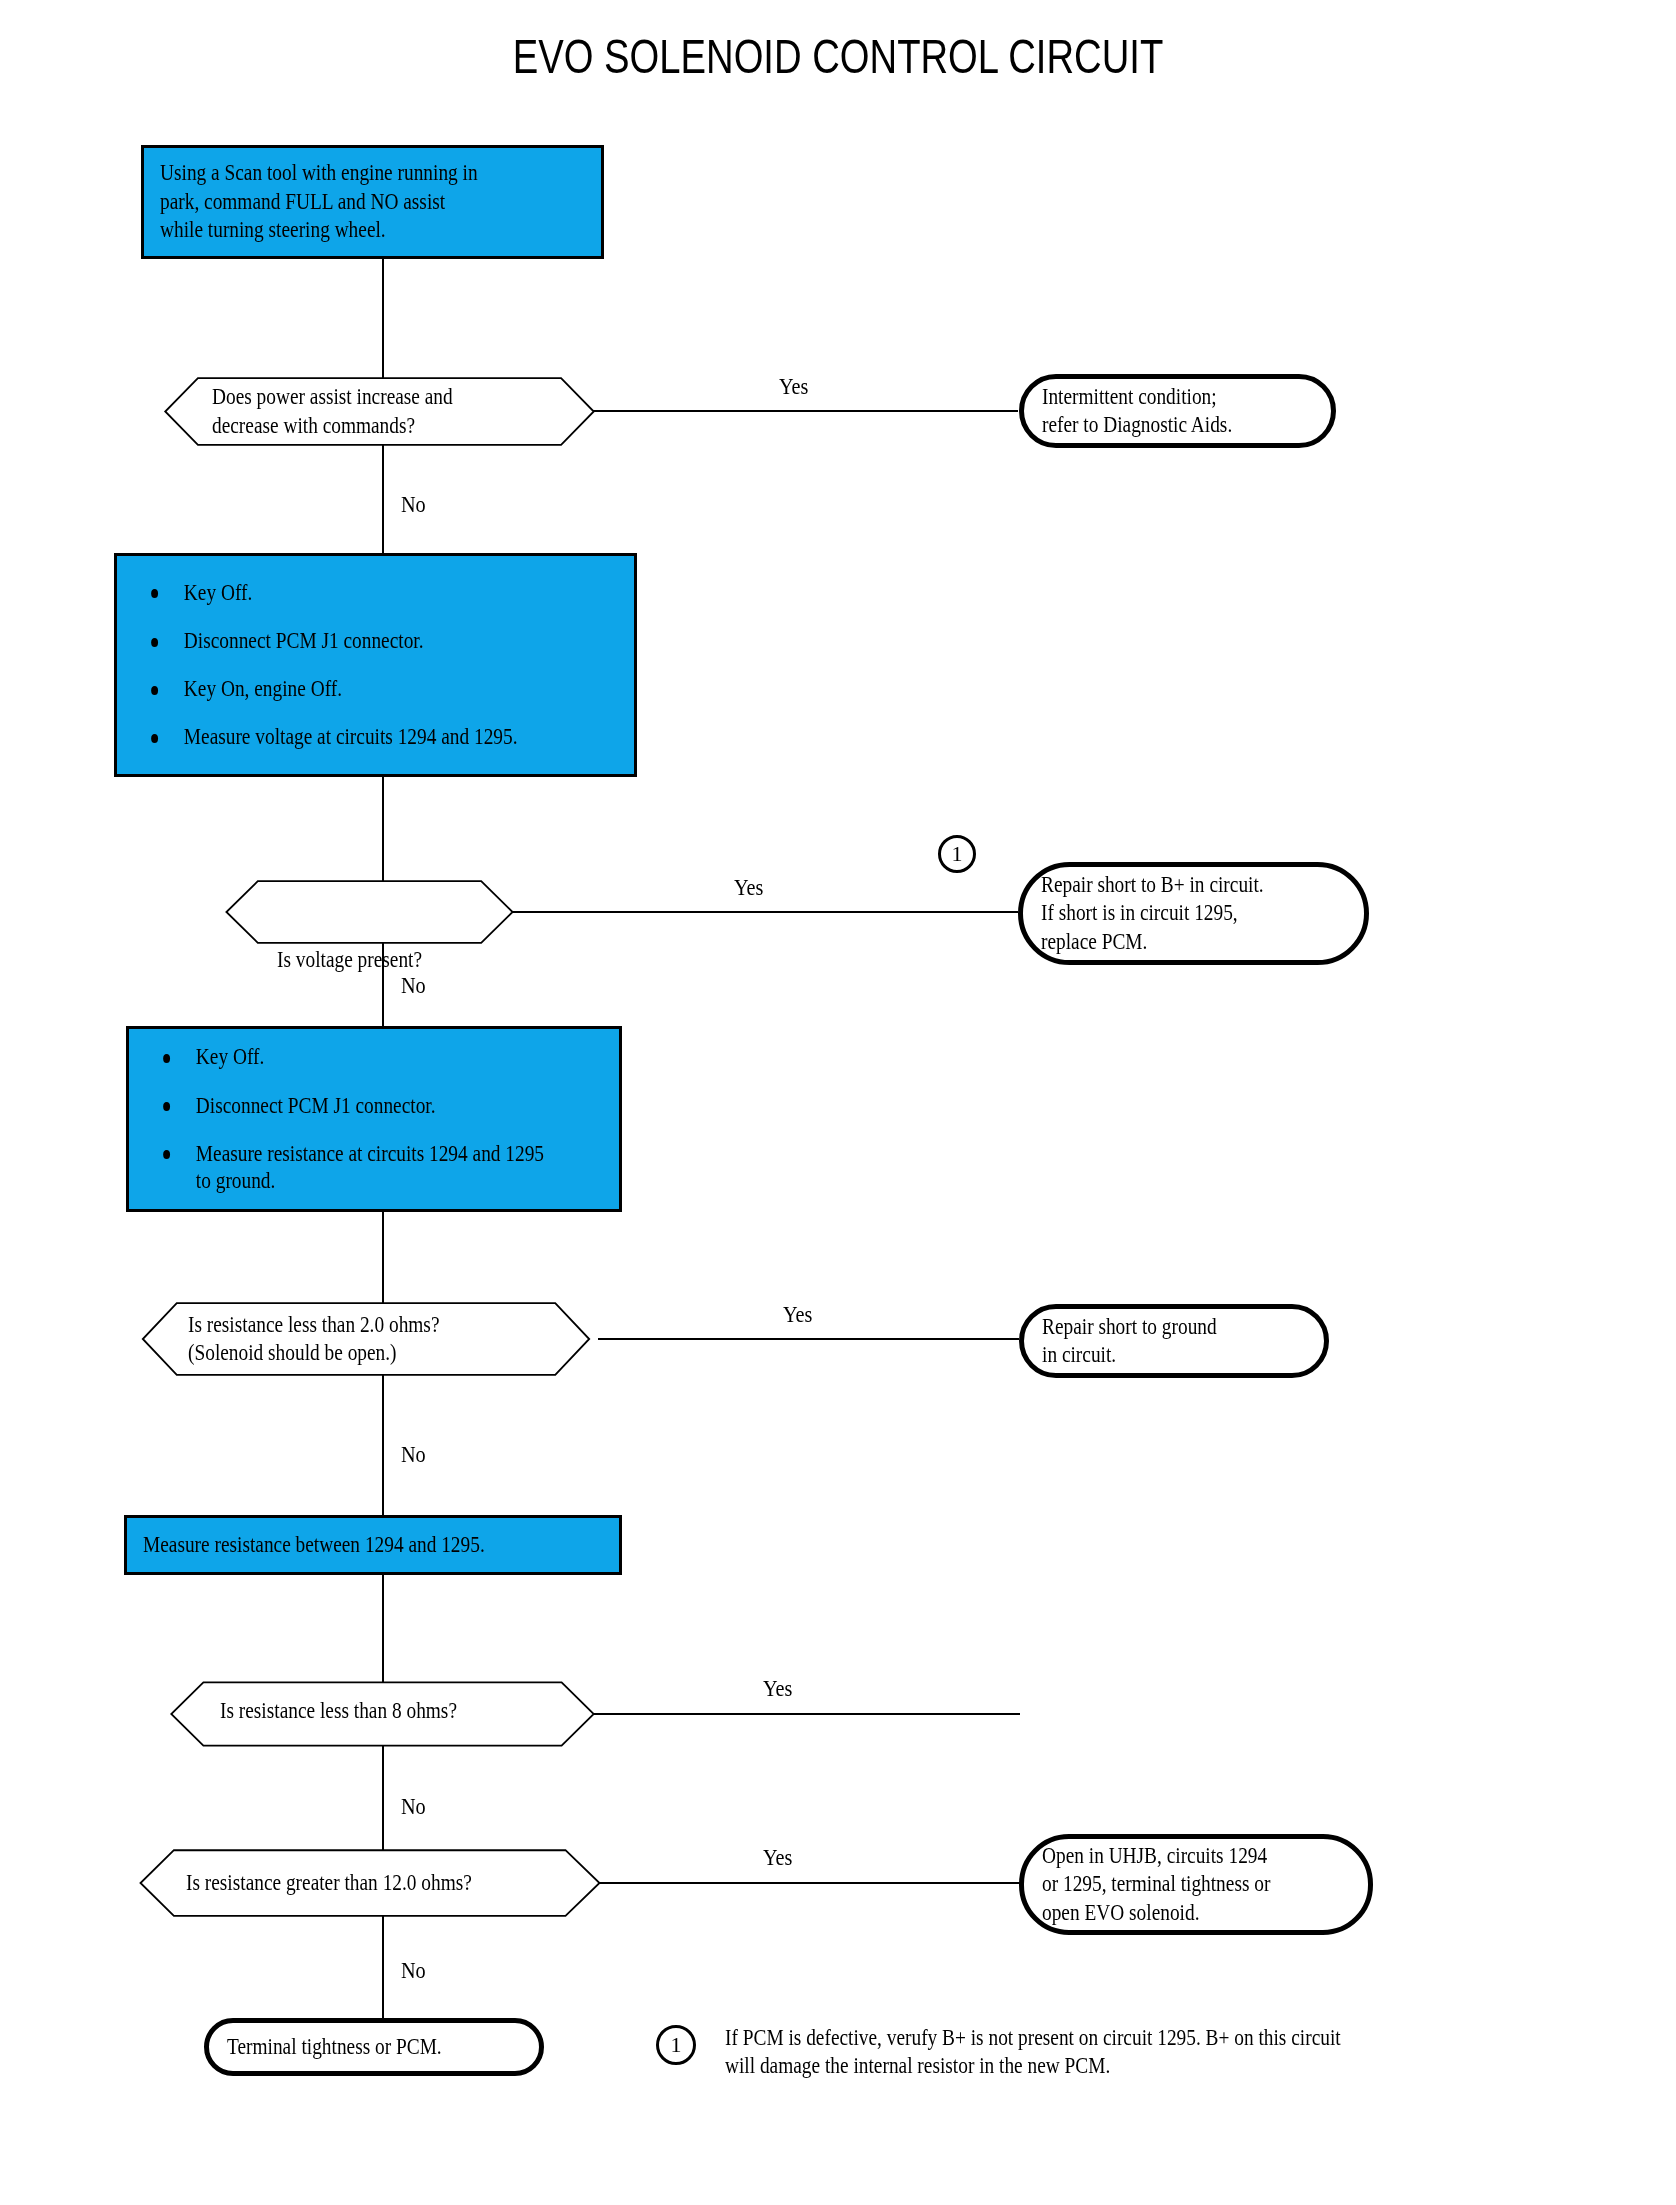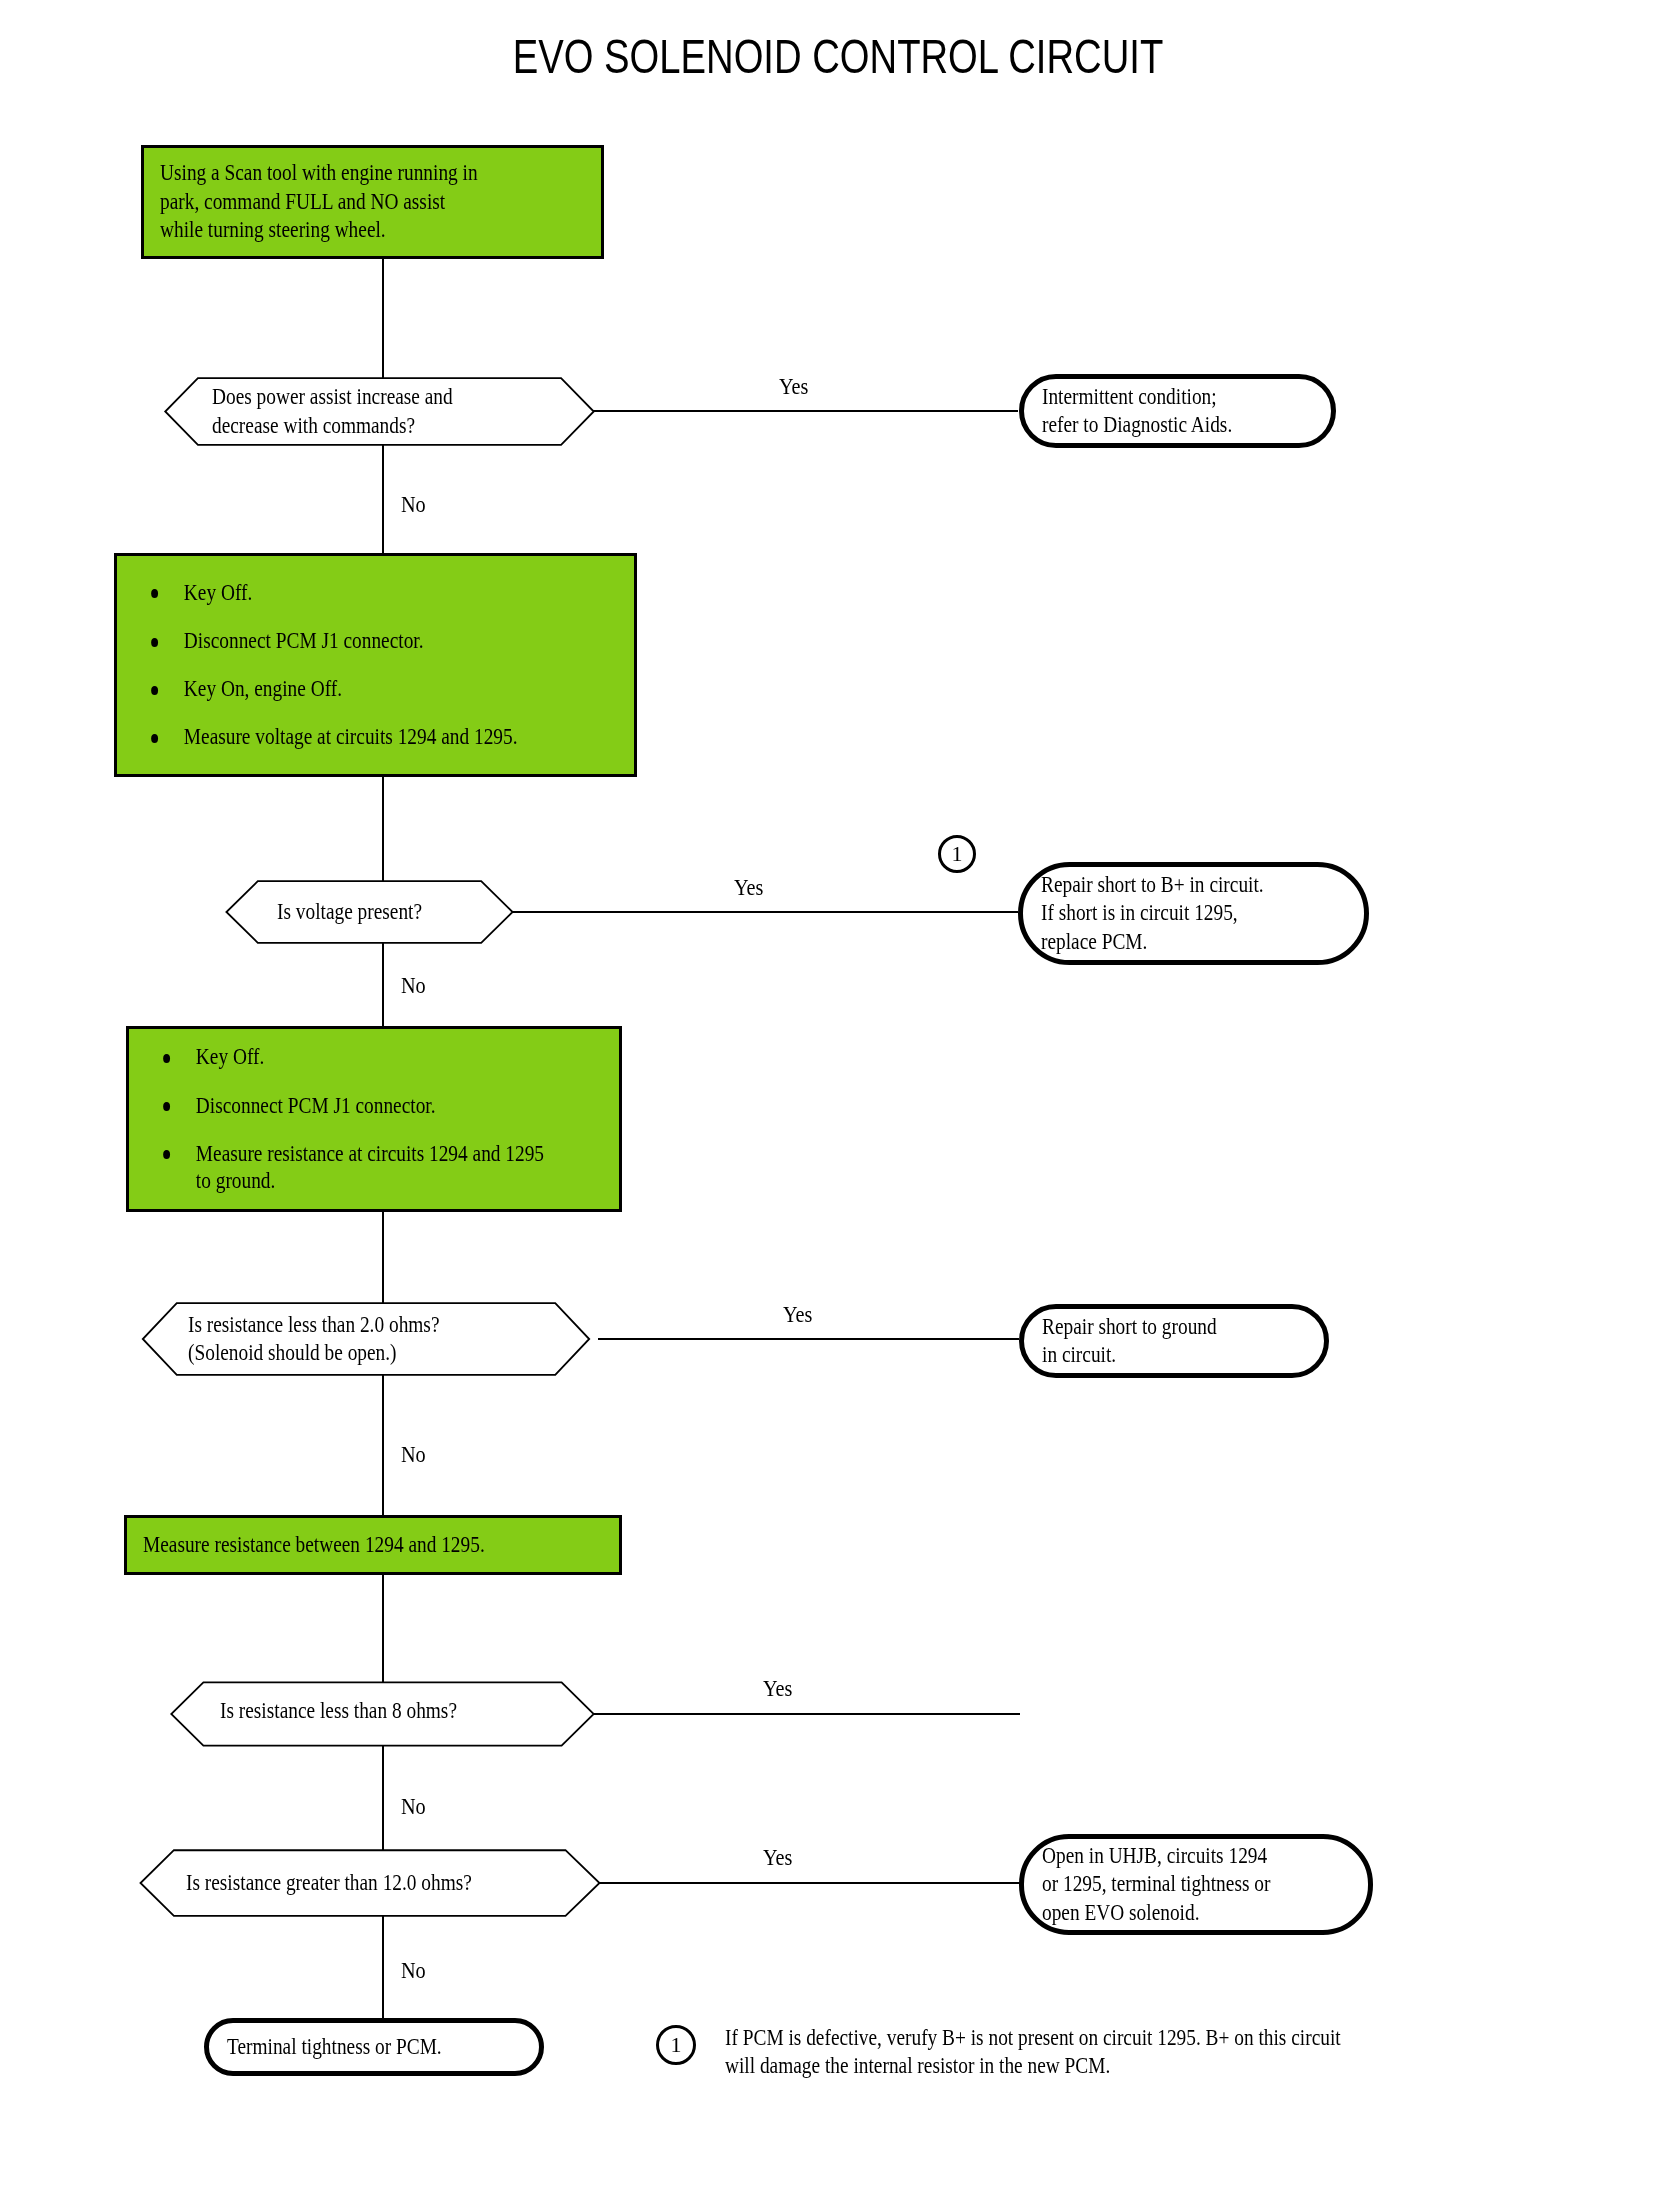--- a/index.html
+++ b/index.html
@@ -42,21 +42,21 @@
     transform: scaleX(0.86);
     transform-origin: left center;
     white-space: pre-line;
   }
 
   
   .proc {
     position: absolute;
     box-sizing: border-box;
     border: 3.6px solid #000;
-    background: #84cc16;
+    background: #0ea5e9;
     display: flex;
     align-items: center;
   }
   .proc .pad { padding: 0 16px; width: 100%; }
 
   
   .blist {
     list-style: none;
     margin: 0;
     padding: 0 0 0 13.4px;
@@ -202,21 +202,21 @@
       </ul>
     </div>
   </div>
 
   <div class="vline" style="left:382px; top:777px; width:2.4px; height:109px;"></div>
 
   <div class="hex" style="left:224px; top:880px; width:291px; height:64px;">
     <svg width="291" height="64" viewBox="0 0 478 106">
       <polygon points="54,2 424,2 476,53 424,104 54,104 2,53" fill="#ffffff" stroke="#000000" stroke-width="3"></polygon>
     </svg>
-    <div class="hlabel" style="padding-left:53px;">
+    <div class="hlabel" style="padding-left:53px;margin-top:48px;">
       <span class="ntext">Is voltage present?</span>
     </div>
   </div>
 
   <div class="hline" style="left:513px; top:911px; width:505px; height:2.4px;"></div>
   <div class="blabel" style="left:734px; top:875px;">Yes</div>
 
   <div class="circref" style="left:938px; top:835px; width:38px; height:38px;">1</div>
 
   <div class="term" style="left:1018px; top:862px; width:351px; height:103px; border-radius:52px;">

